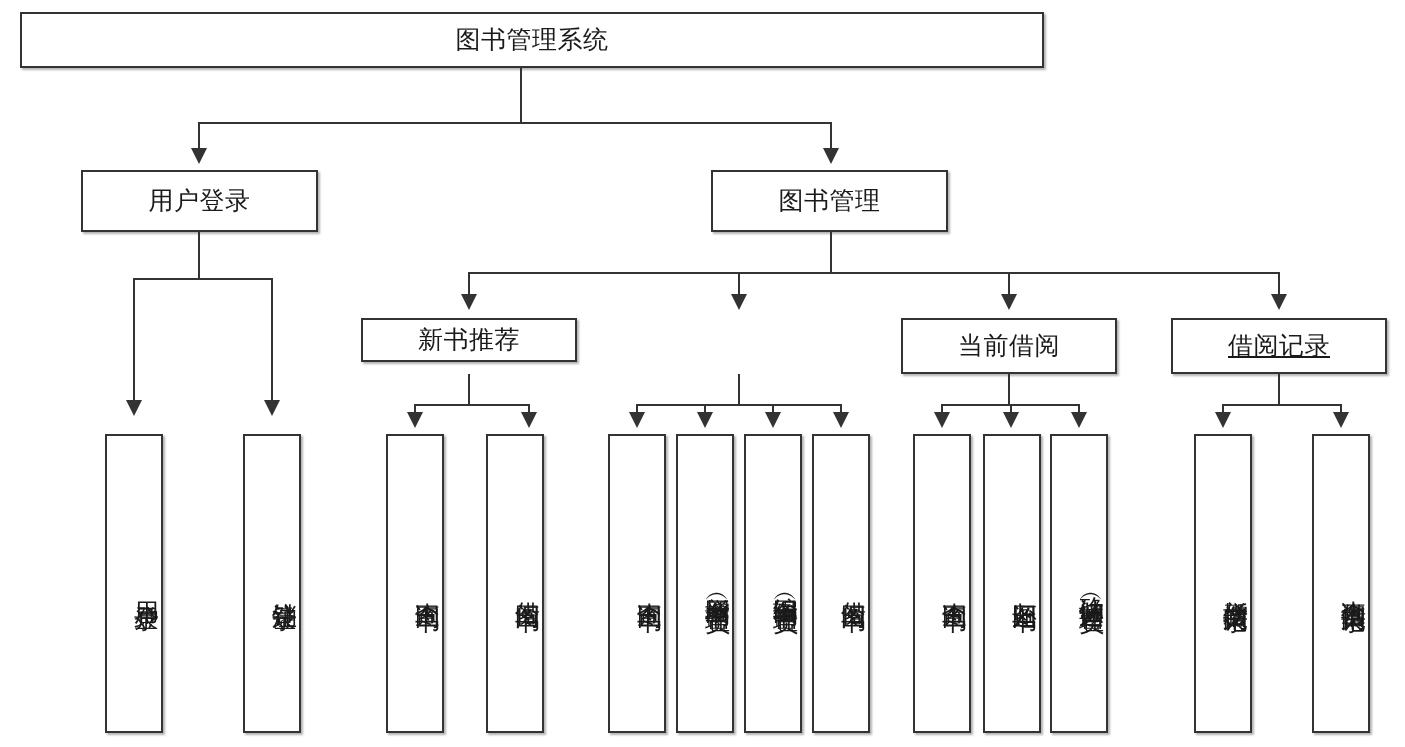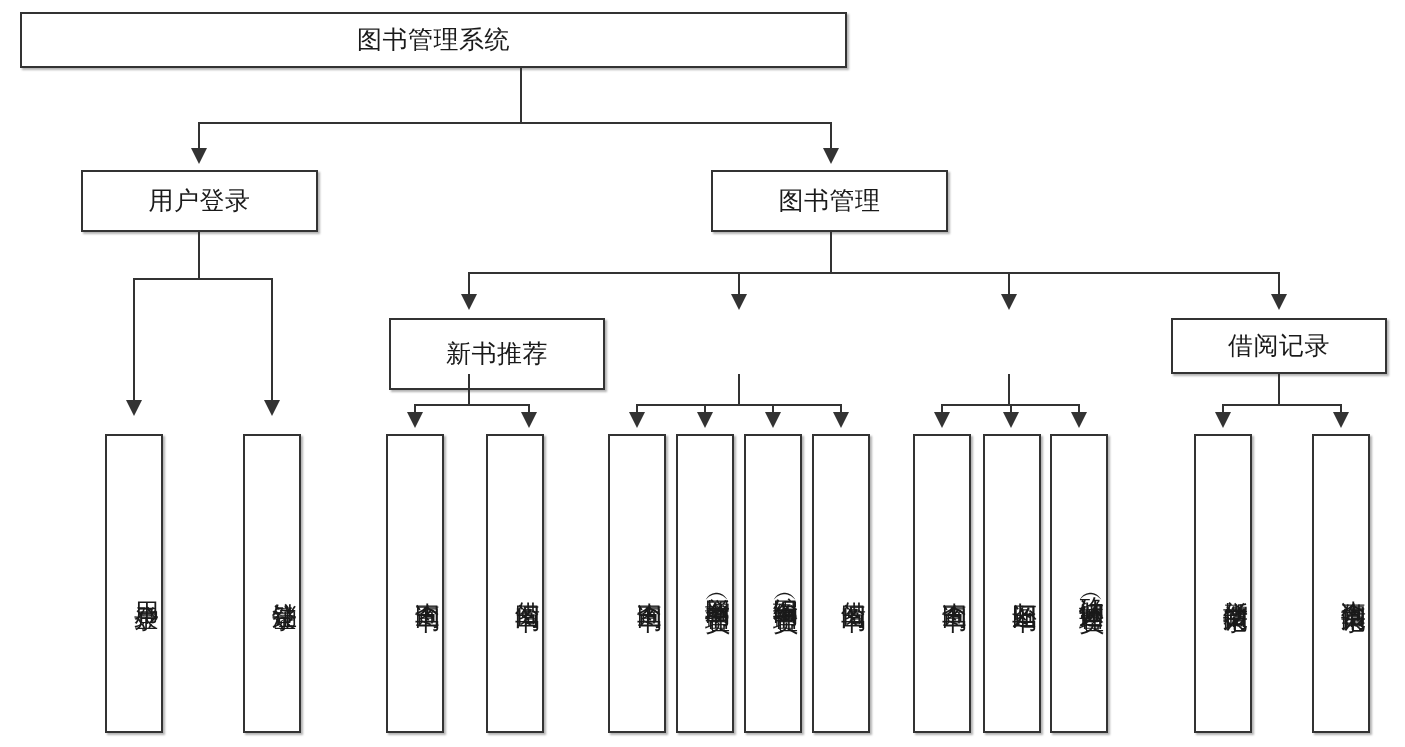--- a/index.html
+++ b/index.html
@@ -70,21 +70,21 @@
     color: #b9b9b9;
     white-space: nowrap;
     letter-spacing: 0.5px;
   }
 </style>
 </head>
 <body>
 
 <div id="canvas">
 
-  <div class="node horiz" style="left:20px; top:12px; width:827px; height:56px;">
+  <div class="node horiz" style="left:20px; top:12px; width:1024px; height:56px;">
     <span>图书管理系统</span>
   </div>
 
   <div class="conn v" style="left:520px; top:68px; height:54px;"></div>
 
   <div class="conn h" style="left:198px; top:122px; width:634px;"></div>
 
   <div class="conn v" style="left:198px; top:122px; height:28px;"></div>
   <div class="arrow" style="left:191px; top:148px;"></div>
   <div class="conn v" style="left:830px; top:122px; height:28px;"></div>
@@ -115,24 +115,27 @@
   <div class="conn h" style="left:468px; top:272px; width:812px;"></div>
   <div class="conn v" style="left:468px; top:272px; height:24px;"></div>
   <div class="arrow" style="left:461px; top:294px;"></div>
   <div class="conn v" style="left:738px; top:272px; height:24px;"></div>
   <div class="arrow" style="left:731px; top:294px;"></div>
   <div class="conn v" style="left:1008px; top:272px; height:24px;"></div>
   <div class="arrow" style="left:1001px; top:294px;"></div>
   <div class="conn v" style="left:1278px; top:272px; height:24px;"></div>
   <div class="arrow" style="left:1271px; top:294px;"></div>
 
-  <div class="node horiz" style="left:361px; top:318px; width:216px; height:72px;margin-left:28px;">
+  <div class="node horiz" style="left:361px; top:318px; width:216px; height:44px;">
     <span>新书推荐</span>
   </div>
-  <div class="node horiz" style="left:1171px; top:318px; width:216px; height:56px;">
+  <div class="node horiz" style="left:901px; top:318px; width:216px; height:56px;">
+    <span>当前借阅</span>
+  </div>
+  <div class="node horiz" style="left:1171px; top:318px; width:216px; height:56px;text-decoration:underline;">
     <span>借阅记录</span>
   </div>
 
   <div class="conn v" style="left:468px; top:374px; height:30px;"></div>
   <div class="conn h" style="left:414px; top:404px; width:116px;"></div>
   <div class="conn v" style="left:414px; top:404px; height:10px;"></div>
   <div class="arrow" style="left:407px; top:412px;"></div>
   <div class="conn v" style="left:528px; top:404px; height:10px;"></div>
   <div class="arrow" style="left:521px; top:412px;"></div>
 

